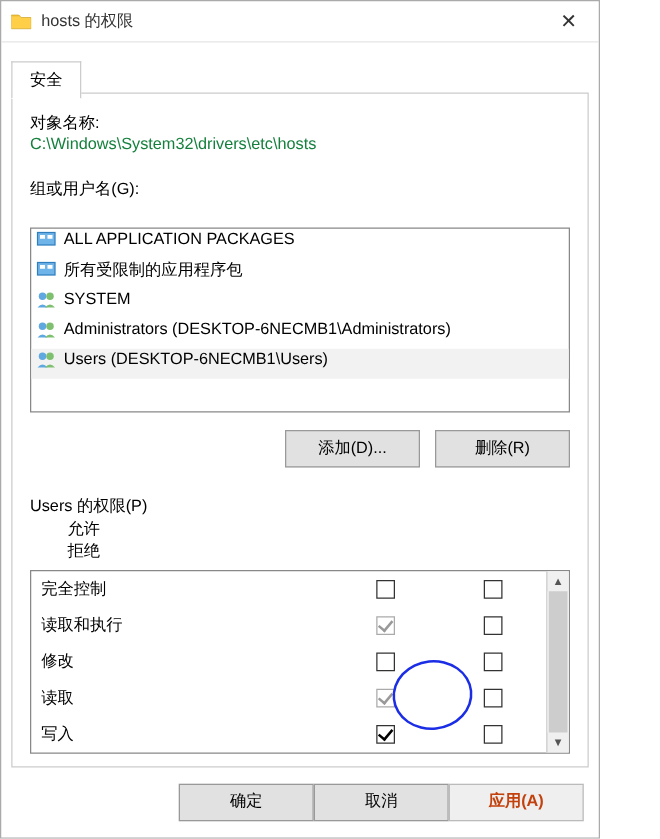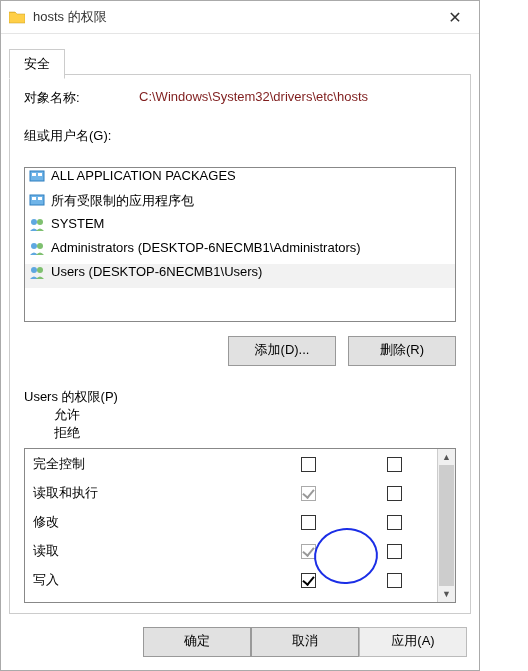--- a/index.html
+++ b/index.html
@@ -69,27 +69,28 @@
     padding: 14px 14px 10px 14px;
     flex: 1;
     display: flex;
     flex-direction: column;
     min-height: 0;
   }
   .row-object {
     display: flex;
     margin-bottom: 20px;
     font-size: 13px;
+    flex-direction: column;
   }
   .row-object .lbl {
     width: 115px;
   }
   .row-object .val {
     flex: 1;
-    color: #7f1d1d;
+    color: #15803d;
   }
   .group-label {
     font-size: 13px;
     margin-bottom: 22px;
   }
   .listbox {
     border: 1px solid #888;
     height: 156px;
     overflow: auto;
     background: #fff;
@@ -120,23 +121,24 @@
   .btn {
     width: 106px;
     height: 28px;
     text-align: center;
     line-height: 26px;
     border: 1px solid #999;
     background: #e1e1e1;
     font-size: 13px;
   }
   .btn.disabled {
-    color: #000000;
+    color: #c2410c;
     border-color: #bbb;
     background: #efefef;
+    font-weight: bold;
   }
   .perm-header {
     display: flex;
     margin-top: 22px;
     font-size: 13px;
     flex-direction: column;
   }
   .perm-header .ph-label {
     flex: 1;
   }

